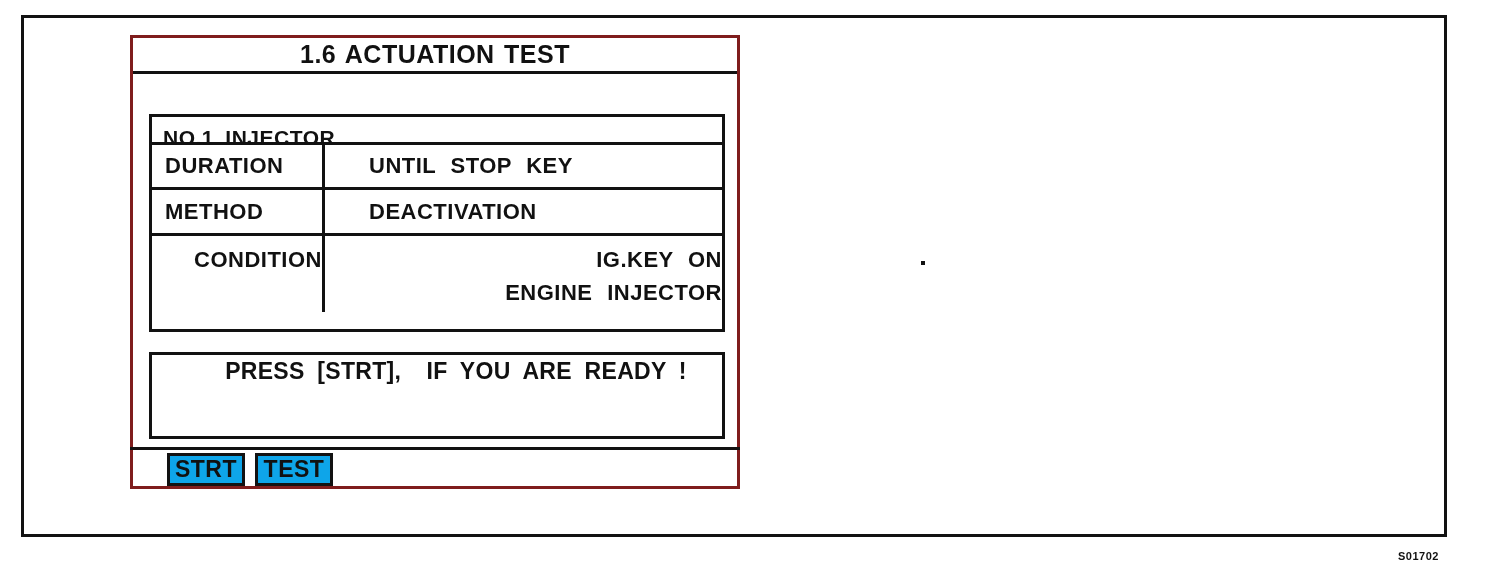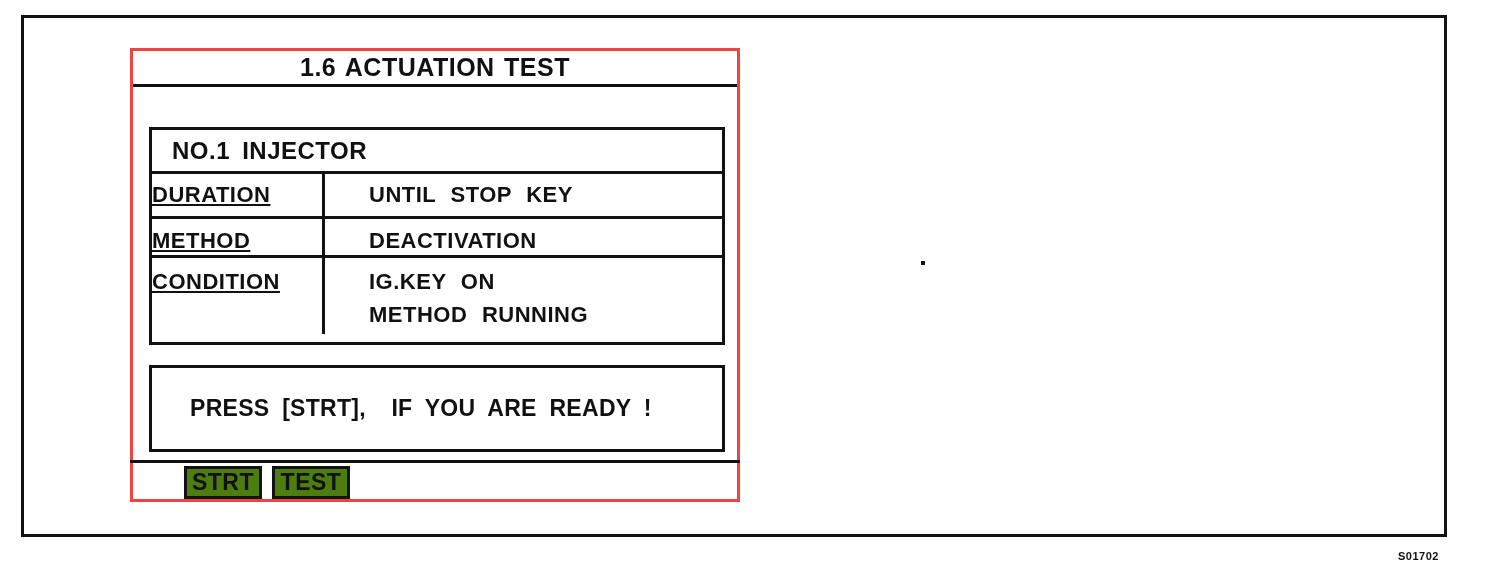--- a/index.html
+++ b/index.html
@@ -13,23 +13,23 @@
   }
 
   .outer-frame {
     position:absolute; left:21px; top:15px;
     width:1426px; height:522px;
     border:3px solid #121212;
     background:#ffffff;
   }
 
   .panel {
-    position:absolute; left:106px; top:30px;
+    position:absolute; left:106px; top:17px;
     width:610px; height:454px;
-    border:3px solid #ef4444;
+    border:3px solid #7f1d1d;
     background:#ffffff;
   }
 
   .title-bar {
     position:absolute; left:0; top:0; right:0;
     height:36px;
     border-bottom:3px solid #121212;
     text-align:center;
     line-height:33px;
     font-size:25px;
@@ -38,72 +38,71 @@
   }
 
   .info-table {
     position:absolute; left:16px; top:76px;
     width:576px; height:218px;
     border:3px solid #121212;
     font-size:22px;
     letter-spacing:0.5px;
   }
   .tbl-header-row {
-    height:44px; line-height:41px;
+    height:28px; line-height:41px;
     border-bottom:3px solid #121212;
-    padding-left:20px;
-    font-size:24px;
+    padding-left:11px;
+    font-size:21px;
     word-spacing:5px;
   }
   .tbl-row { display:flex; border-bottom:3px solid #121212; }
-  .tbl-row.last { border-bottom:none; }
+  .tbl-row.last { border-bottom:none;text-align:right; }
   .tbl-row.r1 { height:45px; line-height:42px; }
-  .tbl-row.r2 { height:39px; line-height:44px; }
+  .tbl-row.r2 { height:46px; line-height:44px; }
   .tbl-row.r3 { height:76px; line-height:33px; }
   .cell-label {
     width:173px; flex:0 0 173px;
     border-right:3px solid #121212;
-    text-decoration:underline;
+    padding-left:13px;
   }
   .tbl-row.r3 .cell-label { padding-top:7px; }
   .cell-value { flex:1; padding-left:12px; word-spacing:8px;margin-left:32px; }
   .tbl-row.r3 .cell-value { padding-top:7px; }
 
   .message-box {
     position:absolute; left:16px; top:314px;
     width:576px; height:87px;
     border:3px solid #121212;
-    display:flex; flex-direction:column; justify-content:center;
+    display:flex; justify-content:center;
     padding-left:38px;
     font-size:23px;
     letter-spacing:0.3px;
   }
   .msg-line { line-height:33px; white-space:pre; }
   .msg-line.l1 { word-spacing:6px; }
   .msg-line.l2 { word-spacing:1px; }
 
   .softkey-divider {
     position:absolute; left:-3px; right:-3px; top:409px;
     height:3px; background:#121212;
   }
 
   .softkey {
     position:absolute; top:415px;
     width:78px; height:33px;
     border:3px solid #121212;
-    background:#4d7c0f;
+    background:#0ea5e9;
     text-align:center;
     line-height:27px;
     font-size:23px;
     letter-spacing:0.5px;
     font-weight:bold;
     font-family:"Liberation Sans", sans-serif;
     color:#111111;
     cursor:pointer;
-    margin-left:17px;
   }
   .softkey.strt { left:34px; }
   .softkey.stop { left:122px; }
 
   .artifact-dot {
     position:absolute; left:921px; top:261px;
     width:4px; height:4px; background:#111111;
   }
 
   .figure-code {
@@ -135,21 +134,21 @@
 
       <div class="tbl-row r2">
         <div class="cell-label">METHOD</div>
         <div class="cell-value">DEACTIVATION</div>
       </div>
 
       <div class="tbl-row r3 last">
         <div class="cell-label">CONDITION</div>
         <div class="cell-value">
           <div>IG.KEY ON</div>
-          <div>METHOD RUNNING</div>
+          <div>ENGINE INJECTOR</div>
         </div>
       </div>
     </div>
 
     <div class="message-box">
       <div class="msg-line l1">PRESS [STRT],  IF YOU ARE READY !</div>
     </div>
 
     <div class="softkey-divider"></div>
 

